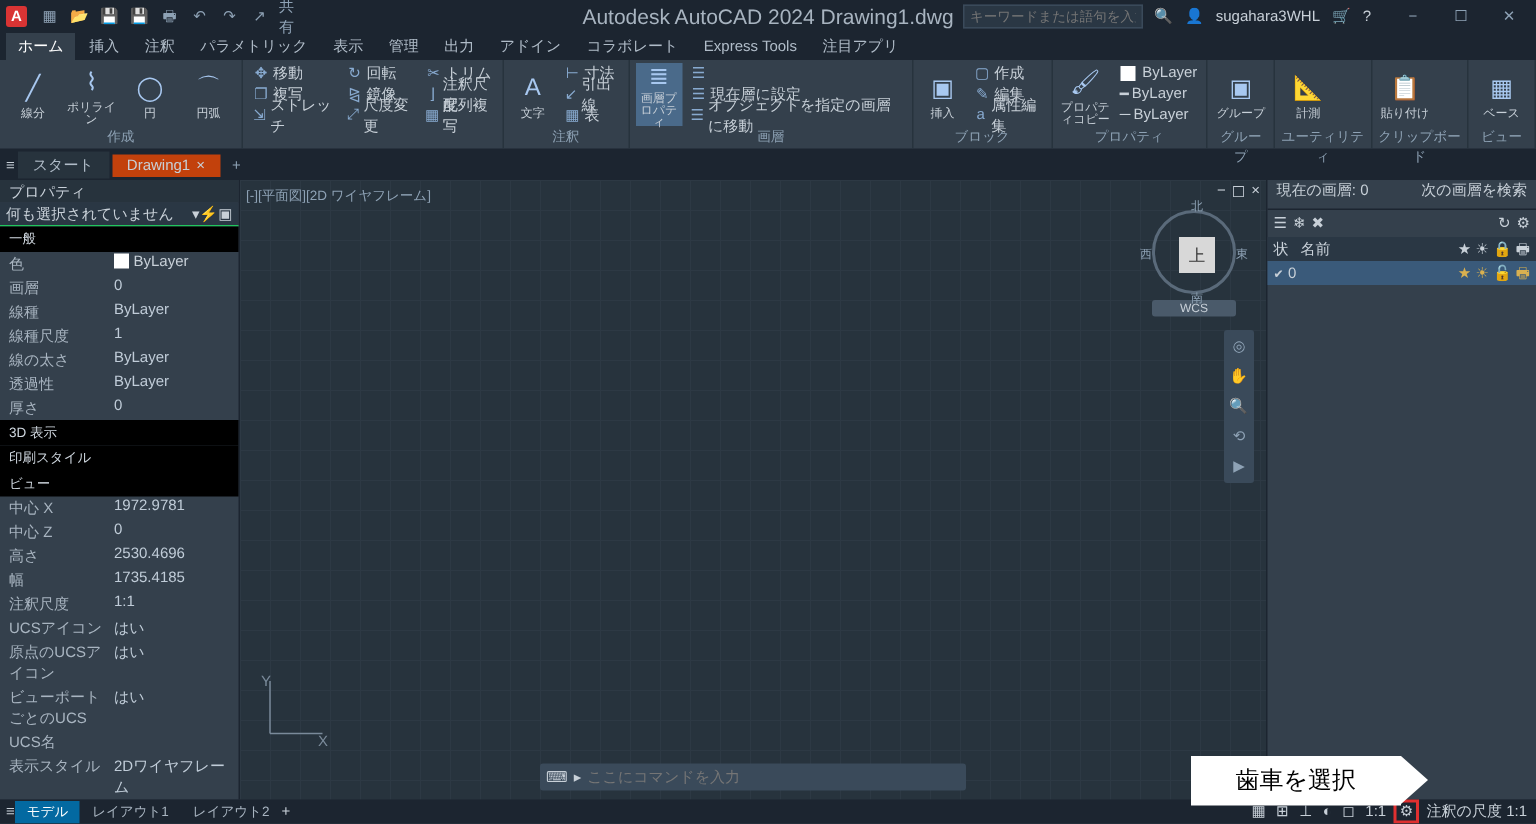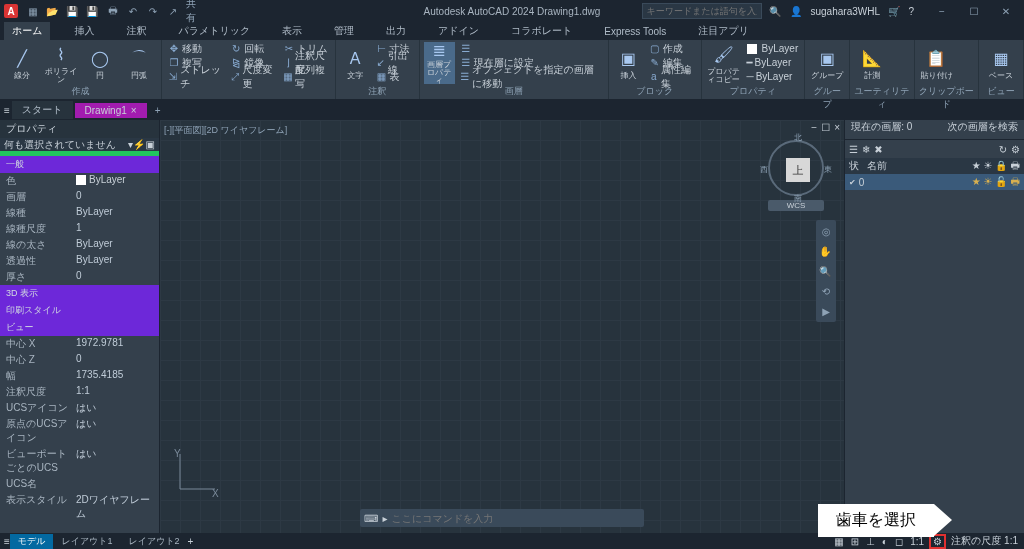--- a/index.html
+++ b/index.html
@@ -1,49 +1,49 @@
 <!DOCTYPE html>
 <html><head>
 <meta charset="utf-8">
 <style>
 *{box-sizing:border-box;margin:0;padding:0;font-family:"Meiryo","MS Gothic",sans-serif;font-size:10px;color:#c8d0d8}
 body{background:#27333d;width:1024px;height:549px;overflow:hidden;position:relative}
 .titlebar{height:22px;background:#1c2530;display:flex;align-items:center;padding:0 4px;position:relative}
 .titlebar .logo{width:14px;height:14px;background:#d93434;border-radius:2px;display:flex;align-items:center;justify-content:center;font-weight:bold;color:#fff}
 .titlebar .qat{display:flex;gap:6px;margin-left:8px}
 .titlebar .qat span{width:14px;height:14px;display:flex;align-items:center;justify-content:center;color:#8ea2b5}
-.titlebar .title{position:absolute;left:50%;transform:translateX(-50%);font-size:10px;color:#a8b4c0}
+.titlebar .title{position:absolute;left:50%;transform:translateX(-50%);font-size:14px;color:#a8b4c0}
 .titlebar .right{margin-left:auto;display:flex;align-items:center;gap:8px}
 .titlebar .search{background:#2a3744;border:1px solid #3a4a5a;height:16px;width:120px;padding:0 4px;font-size:9px;color:#7a8a9a}
 .titlebar .winbtn{display:flex;gap:4px;margin-left:6px}
 .titlebar .winbtn span{width:28px;height:18px;display:flex;align-items:center;justify-content:center;color:#8ea2b5}
-.menubar{height:18px;background:#1c2530;display:flex;align-items:center;padding:0 4px;gap:16px}
+.menubar{height:18px;background:#1c2530;display:flex;align-items:center;padding:0 4px;gap:1px}
 .menubar .tab{padding:2px 8px;color:#b0bcc8;font-size:10px}
 .menubar .tab.active{background:#34404c;color:#fff}
 .ribbon{height:60px;background:#34404c;display:flex;border-bottom:1px solid #1c2530}
 .panel{border-right:1px solid #27333d;padding:2px 4px;display:flex;flex-direction:column;justify-content:space-between}
 .panel .body{display:flex;gap:3px;align-items:flex-start;flex:1}
 .panel .label{font-size:9px;color:#8ea2b5;text-align:center;padding-top:1px}
 .bigbtn{display:flex;flex-direction:column;align-items:center;justify-content:center;width:36px;height:42px;gap:1px}
 .bigbtn .ic{width:24px;height:24px;display:flex;align-items:center;justify-content:center;font-size:16px;color:#a8c8f0}
 .bigbtn .lbl{font-size:8px;color:#c8d0d8;text-align:center;line-height:1}
 .smallcol{display:flex;flex-direction:column;gap:1px}
 .smallbtn{display:flex;align-items:center;gap:2px;height:13px;padding:0 2px;font-size:8px;color:#b8c4d0}
 .smallbtn .ic{width:12px;height:12px;display:flex;align-items:center;justify-content:center;font-size:10px;color:#88aad0}
 .highlighted{background:#4a6a8a}
 .filestrip{height:20px;background:#1c2530;display:flex;align-items:center;padding:0 4px;gap:2px}
 .filestrip .ftab{padding:2px 10px;background:#27333d;font-size:10px;color:#b0bcc8;display:flex;align-items:center;gap:4px}
-.filestrip .ftab.active{background:#a21caf;color:#fff}
+.filestrip .ftab.active{background:#c2410c;color:#fff}
 .filestrip .plus{padding:2px 6px;color:#8ea2b5}
 .workarea{position:absolute;top:120px;left:0;right:0;bottom:16px;display:flex}
 .propspanel{width:160px;background:#34404c;border-right:1px solid #1c2530;display:flex;flex-direction:column}
 .propspanel .hdr{height:18px;background:#27333d;display:flex;align-items:center;padding:0 6px;font-size:10px;color:#c8d0d8}
-.propspanel .sel{height:18px;background:#2a3744;display:flex;align-items:center;padding:0 4px;font-size:9px;color:#a8b4c0;border-bottom:5px solid #22c55e}
+.propspanel .sel{height:18px;background:#2a3744;display:flex;align-items:center;padding:0 4px;font-size:9px;color:#a8b4c0;border-bottom:1px solid #22c55e}
 .propspanel .sel .dd{margin-left:auto}
-.propspanel .section{background:#6d28d9;padding:2px 6px;font-size:9px;color:#d0d8e0}
+.propspanel .section{background:#000000;padding:2px 6px;font-size:9px;color:#d0d8e0}
 .propspanel .row{display:flex;padding:1px 6px;font-size:9px}
 .propspanel .row .k{width:70px;color:#a8b4c0}
 .propspanel .row .v{flex:1;color:#c0ccd8}
 .canvas{flex:1;background:#27333d;position:relative;background-image:linear-gradient(#2d3944 1px,transparent 1px),linear-gradient(90deg,#2d3944 1px,transparent 1px);background-size:20px 20px}
 .canvas .viewlabel{position:absolute;top:4px;left:4px;font-size:9px;color:#8ea2b5}
 .canvas .viewctrl{position:absolute;top:2px;right:4px;display:flex;gap:4px;font-size:9px;color:#8ea2b5}
 .canvas .vcube{position:absolute;top:20px;right:20px;width:56px;height:56px}
 .canvas .vcube .ring{width:56px;height:56px;border:2px solid #5a6a7a;border-radius:50%;position:relative}
 .canvas .vcube .face{position:absolute;top:16px;left:16px;width:24px;height:24px;background:#d8d8d8;display:flex;align-items:center;justify-content:center;color:#333;font-size:11px}
 .canvas .vcube .dir{position:absolute;font-size:8px;color:#8ea2b5}
@@ -58,21 +58,21 @@
 .layerpanel .tools{height:18px;display:flex;align-items:center;padding:0 4px;gap:4px;font-size:10px;color:#8ea2b5}
 .layerpanel .lhdr{height:16px;background:#2a3744;display:flex;align-items:center;padding:0 4px;font-size:9px}
 .layerpanel .lrow{height:16px;display:flex;align-items:center;padding:0 4px;font-size:9px;background:#3a5a7a}
 .layerpanel .lrow .ic{margin-right:3px;font-size:8px}
 .bottombar{position:absolute;bottom:0;left:0;right:0;height:16px;background:#1c2530;display:flex;align-items:center;padding:0 4px}
 .bottombar .ltab{padding:1px 8px;font-size:9px;color:#a8b4c0}
 .bottombar .ltab.active{background:#0369a1;color:#fff}
 .bottombar .right{margin-left:auto;display:flex;align-items:center;gap:3px;font-size:9px;color:#8ea2b5}
 .bottombar .right span{padding:0 2px}
 .bottombar .gear{border:2px solid #e03030;padding:0 2px}
-.callout{position:absolute;bottom:12px;right:90px;background:#fff;color:#000;padding:6px 18px;font-size:16px;display:flex;align-items:center}
+.callout{position:absolute;bottom:12px;right:90px;background:#fff;color:#000;padding:6px 30px;font-size:16px;display:flex;align-items:center}
 .callout::after{content:"";position:absolute;right:-18px;top:0;border-left:18px solid #fff;border-top:16px solid transparent;border-bottom:16px solid transparent}
 .swatch{width:10px;height:10px;background:#fff;display:inline-block;vertical-align:middle;margin-right:3px}
 </style>
 </head>
 <body>
 
 <div class="titlebar">
   <div class="logo">A</div>
   <div class="qat">
     <span>▦</span>
@@ -364,20 +364,24 @@
     <div class="section">3D 表示</div>
     <div class="section">印刷スタイル</div>
     <div class="section">ビュー</div>
     <div class="row">
         <div class="k">中心 X</div>
         <div class="v">1972.9781</div>
       </div>
     <div class="row">
         <div class="k">中心 Z</div>
         <div class="v">0</div>
+      </div>
+    <div class="row">
+        <div class="k">高さ</div>
+        <div class="v">2530.4696</div>
       </div>
     <div class="row">
         <div class="k">幅</div>
         <div class="v">1735.4185</div>
       </div>
     <div class="row">
         <div class="k">注釈尺度</div>
         <div class="v">1:1</div>
       </div>
     <div class="row">

